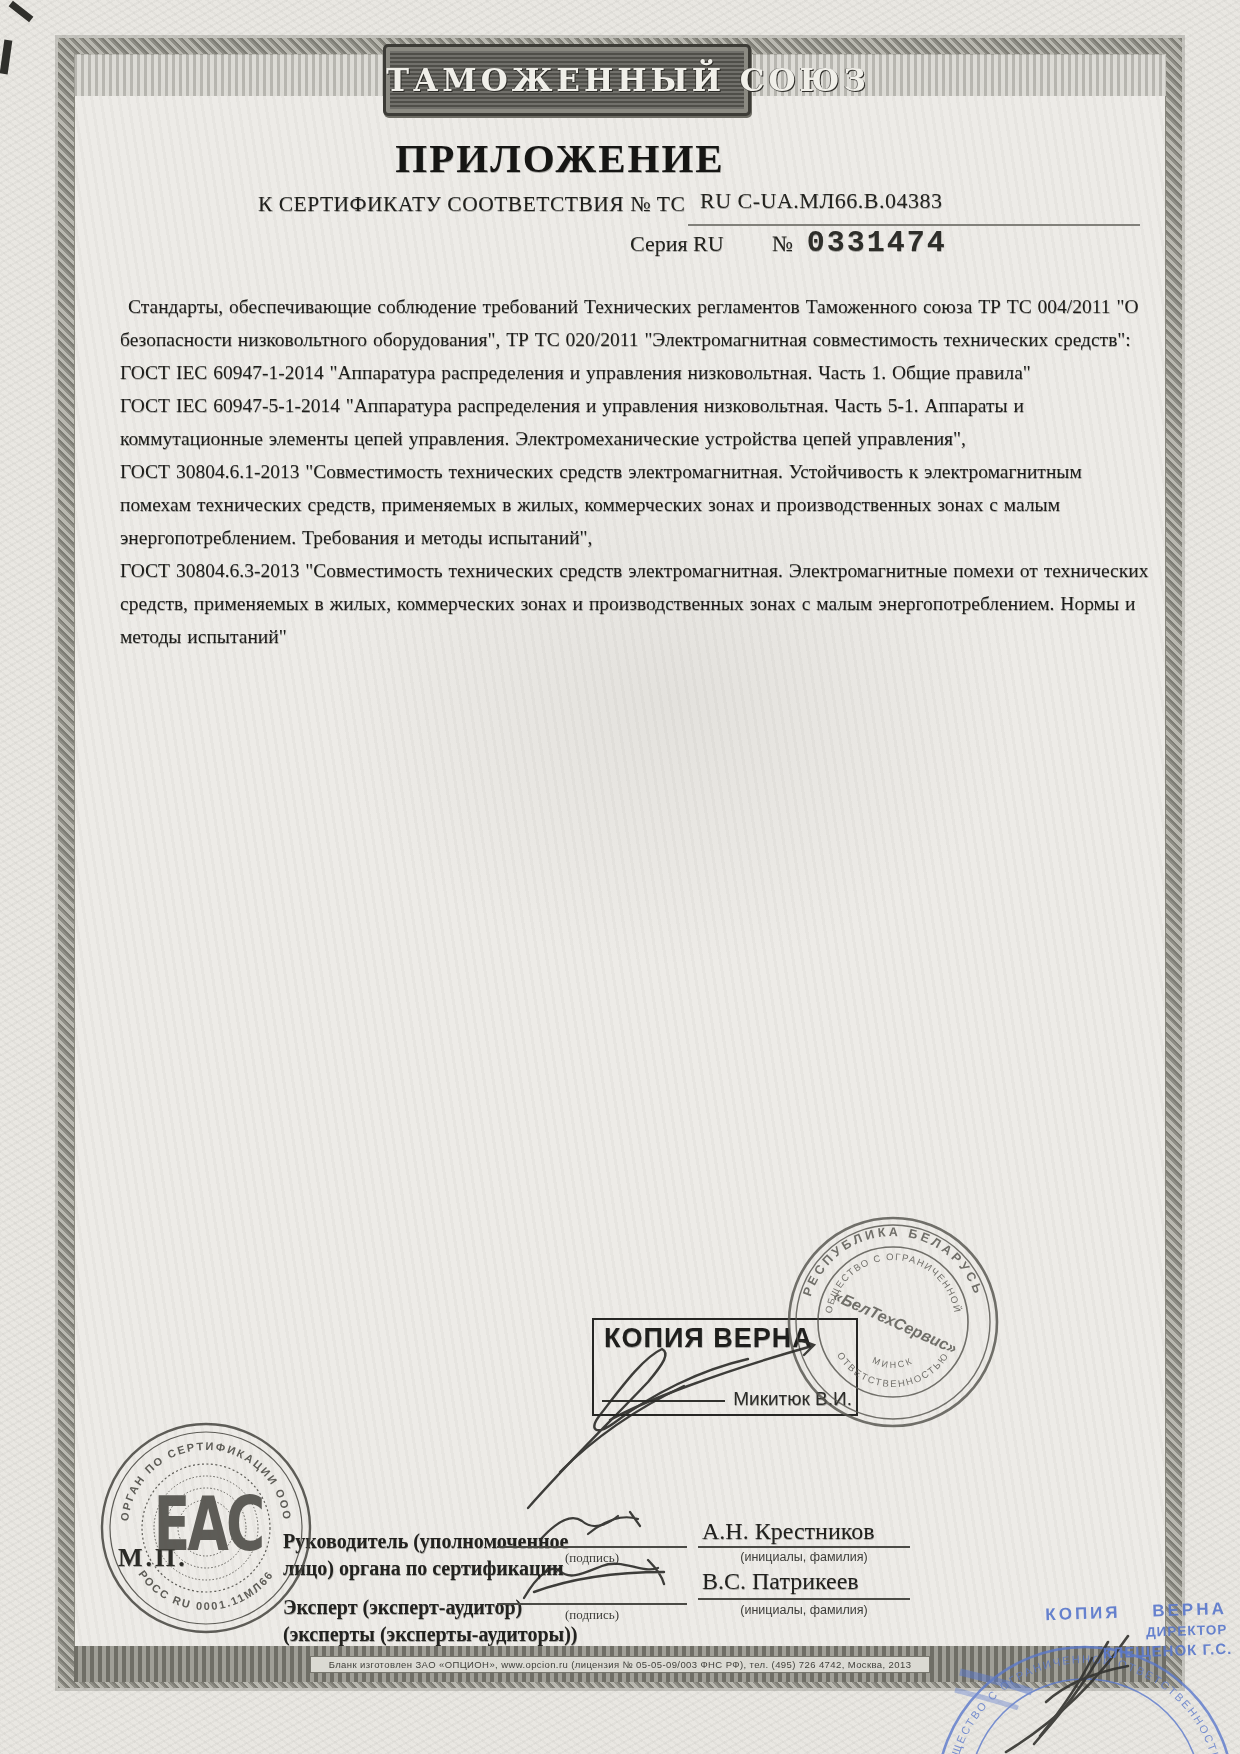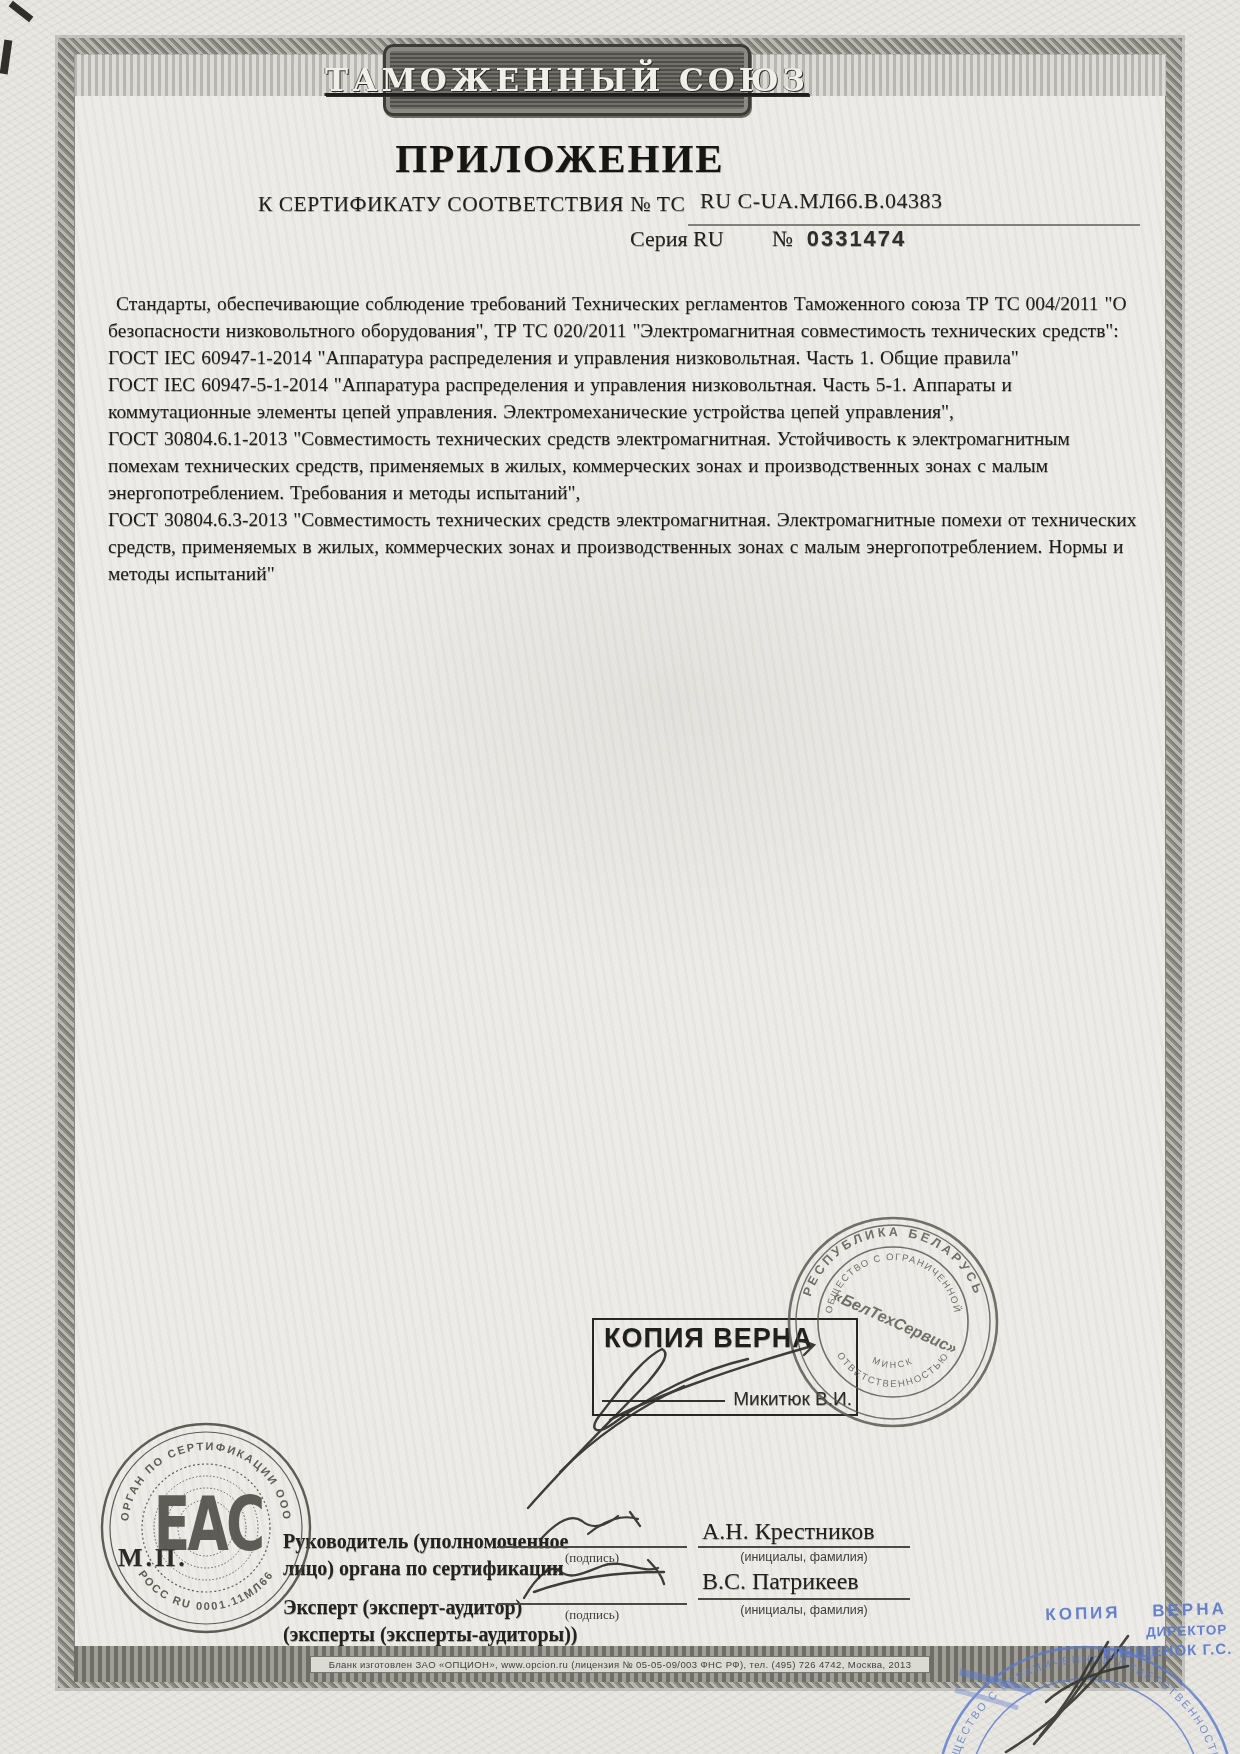--- a/index.html
+++ b/index.html
@@ -30,47 +30,47 @@
   }
   .corner-mark{position:absolute;background:#2f2f2b;z-index:3;}
   .top-band{
     position:absolute;left:74px;top:54px;width:1092px;height:42px;z-index:2;
     background:repeating-linear-gradient(90deg,#a6a59e 0 3px,#d8d7d1 3px 7px);
     opacity:.75;
   }
   .banner-plate{
     position:absolute;left:383px;top:44px;width:362px;height:66px;z-index:3;
     background:repeating-linear-gradient(0deg, rgba(255,255,255,.14) 0 2px, rgba(0,0,0,.12) 2px 4px),#5a5953;
-    border:3px solid #3c3b36;border-radius:10px;
+    border:3px solid #3c3b36;border-radius:5px;
     box-shadow:inset 0 0 0 4px #8b8a82, 1px 2px 0 #6d6c64;
-    display:flex;align-items:center;justify-content:center;text-decoration:underline;
+    display:flex;align-items:center;
   }
   .banner-text{
     font-family:"DejaVu Serif",serif;font-weight:bold;font-size:31px;letter-spacing:4px;
     color:#f0efe9;text-shadow:1px 1px 0 #2e2d29, -1px 0 0 rgba(46,45,41,.6);
     white-space:nowrap;
   }
   .doc-title{
     position:absolute;left:40px;top:134px;width:1040px;z-index:3;text-align:center;
     font-weight:bold;font-size:41px;letter-spacing:2px;color:#161614;
   }
   .cert-line{position:absolute;left:258px;top:192px;z-index:3;white-space:nowrap;}
   .cert-label{font-weight:normal;font-size:21.5px;letter-spacing:.5px;color:#20201d;}
   .cert-number{position:absolute;left:700px;top:188px;z-index:3;font-size:22px;letter-spacing:.5px;color:#23231f;white-space:nowrap;}
   .cert-underline{position:absolute;left:688px;top:194px;width:452px;height:30px;border-bottom:2px solid #81807a;z-index:2;}
   .series-line{position:absolute;left:630px;top:226px;z-index:3;display:flex;align-items:baseline;white-space:nowrap;}
   .series-label{font-size:22px;color:#23231f;}
   .series-no{font-size:22px;color:#23231f;margin-left:48px;}
   .series-number{
-    font-family:Liberation Sans, sans-serif;font-weight:bold;font-size:22px;
+    font-family:Liberation Mono, monospace;font-weight:bold;font-size:30px;
     letter-spacing:2px;color:#2e2e2a;margin-left:14px;
   }
   .body-text{
-    position:absolute;left:108px;top:290px;width:1034px;z-index:3;
-    font-size:19.5px;line-height:27px;word-spacing:1px;color:#1d1d1a;
+    position:absolute;left:120px;top:290px;width:1034px;z-index:3;
+    font-size:19.5px;line-height:33px;word-spacing:1px;color:#1d1d1a;
   }
   .body-text p{margin:0;}
   .body-text p:first-child{text-indent:8px;}
   
   .copy-box{
     position:absolute;left:592px;top:1318px;width:262px;height:94px;z-index:4;
     border:2.5px solid #262624;display:flex;flex-direction:column;justify-content:space-between;
     background:transparent;
   }
   .copy-label{

